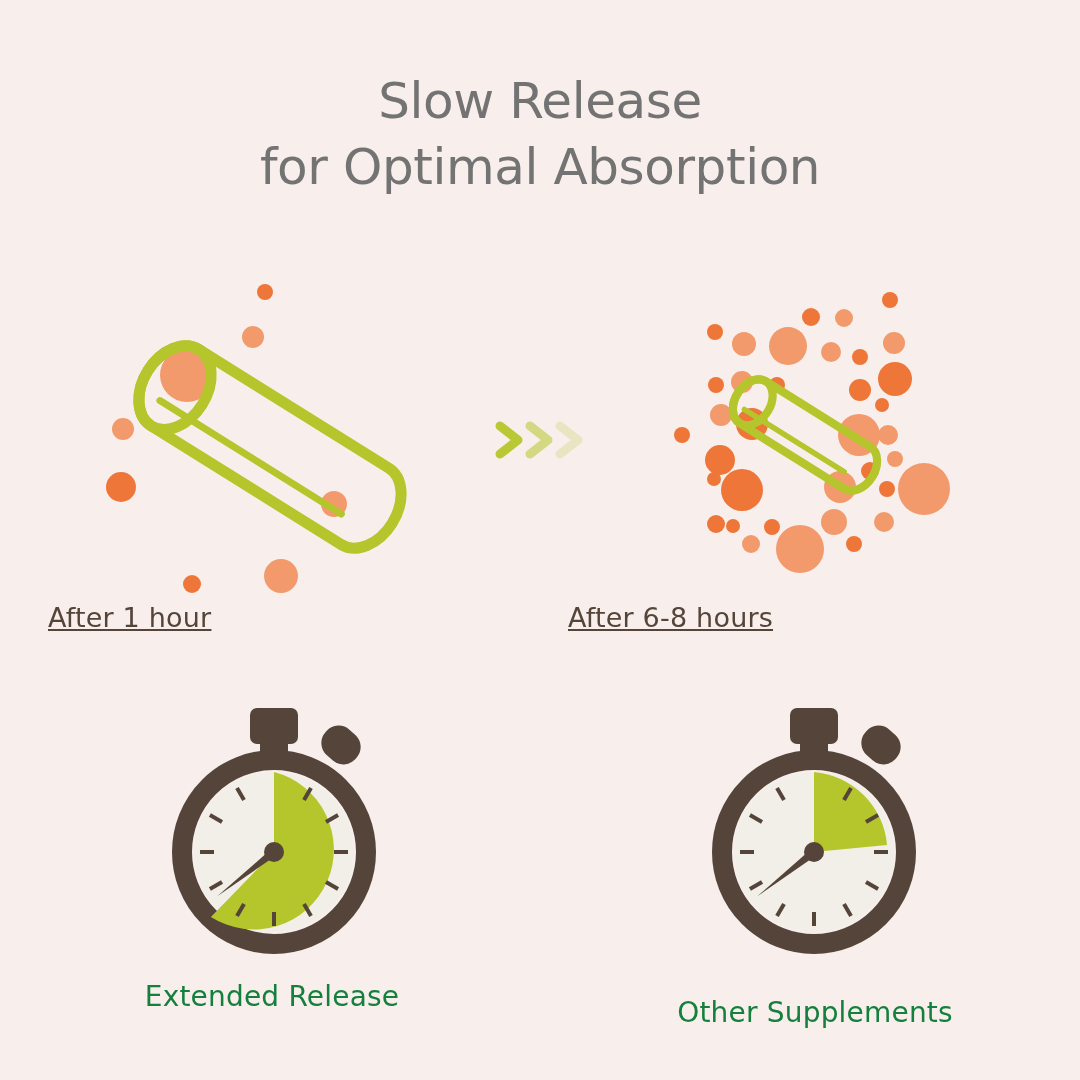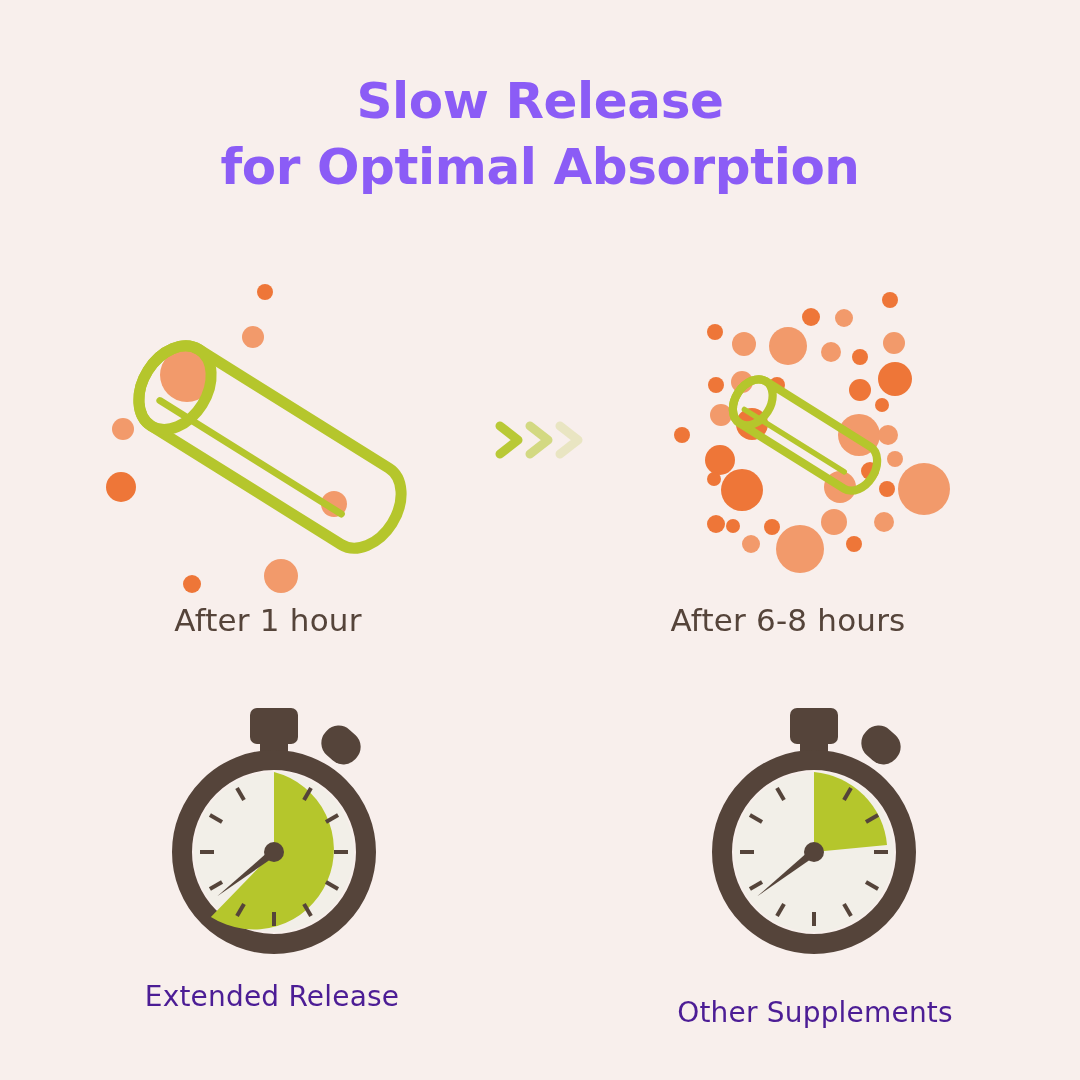--- a/index.html
+++ b/index.html
@@ -26,48 +26,48 @@
   .title-block {
     position: absolute;
     top: 68px;
     left: 0;
     width: 1080px;
     text-align: center;
   }
   .title-line {
     display: block;
     font-family: "DejaVu Sans", sans-serif;
-    font-weight: bold;
+    font-weight: normal;
     font-size: 50px;
     line-height: 1.32;
     letter-spacing: -0.4px;
-    color: #8b5cf6;
+    color: #737373;
     white-space: nowrap;
   }
 
   
   .pill-stage {
     position: absolute;
     width: 330px;
     height: 330px;
   }
   #stage-left  { left: 105px;  top: 272px; }
   #stage-right { left: 648px;  top: 272px; }
 
   .pill-stage svg { display: block; width: 330px; height: 330px; }
 
   .stage-caption {
     position: absolute;
     width: 440px;
-    text-align: center;
     font-family: "DejaVu Sans", sans-serif;
-    font-size: 31px;
+    font-size: 27px;
     color: #55443a;
     letter-spacing: 0.2px;
     white-space: nowrap;
+    text-decoration: underline;
   }
   #caption-left  { left: 48px;  top: 602px; }
   #caption-right { left: 568px; top: 602px; }
 
   
   #chevrons {
     position: absolute;
     left: 492px;
     top: 412px;
     width: 96px;
@@ -84,21 +84,21 @@
   #watch-left  { left: 132px; top: 700px; }
   #watch-right { left: 672px; top: 700px; }
   .watch-stage svg { display: block; width: 280px; height: 260px; }
 
   .watch-caption {
     position: absolute;
     width: 460px;
     text-align: center;
     font-family: "DejaVu Sans", sans-serif;
     font-size: 28px;
-    color: #4c1d95;
+    color: #15803d;
     letter-spacing: 0.2px;
     white-space: nowrap;
   }
   #watch-caption-left  { left: 42px;  top: 980px; }
   #watch-caption-right { left: 585px; top: 980px; margin-top: 16px; }
 </style>
 </head>
 <body>
 
 <div id="infographic">

